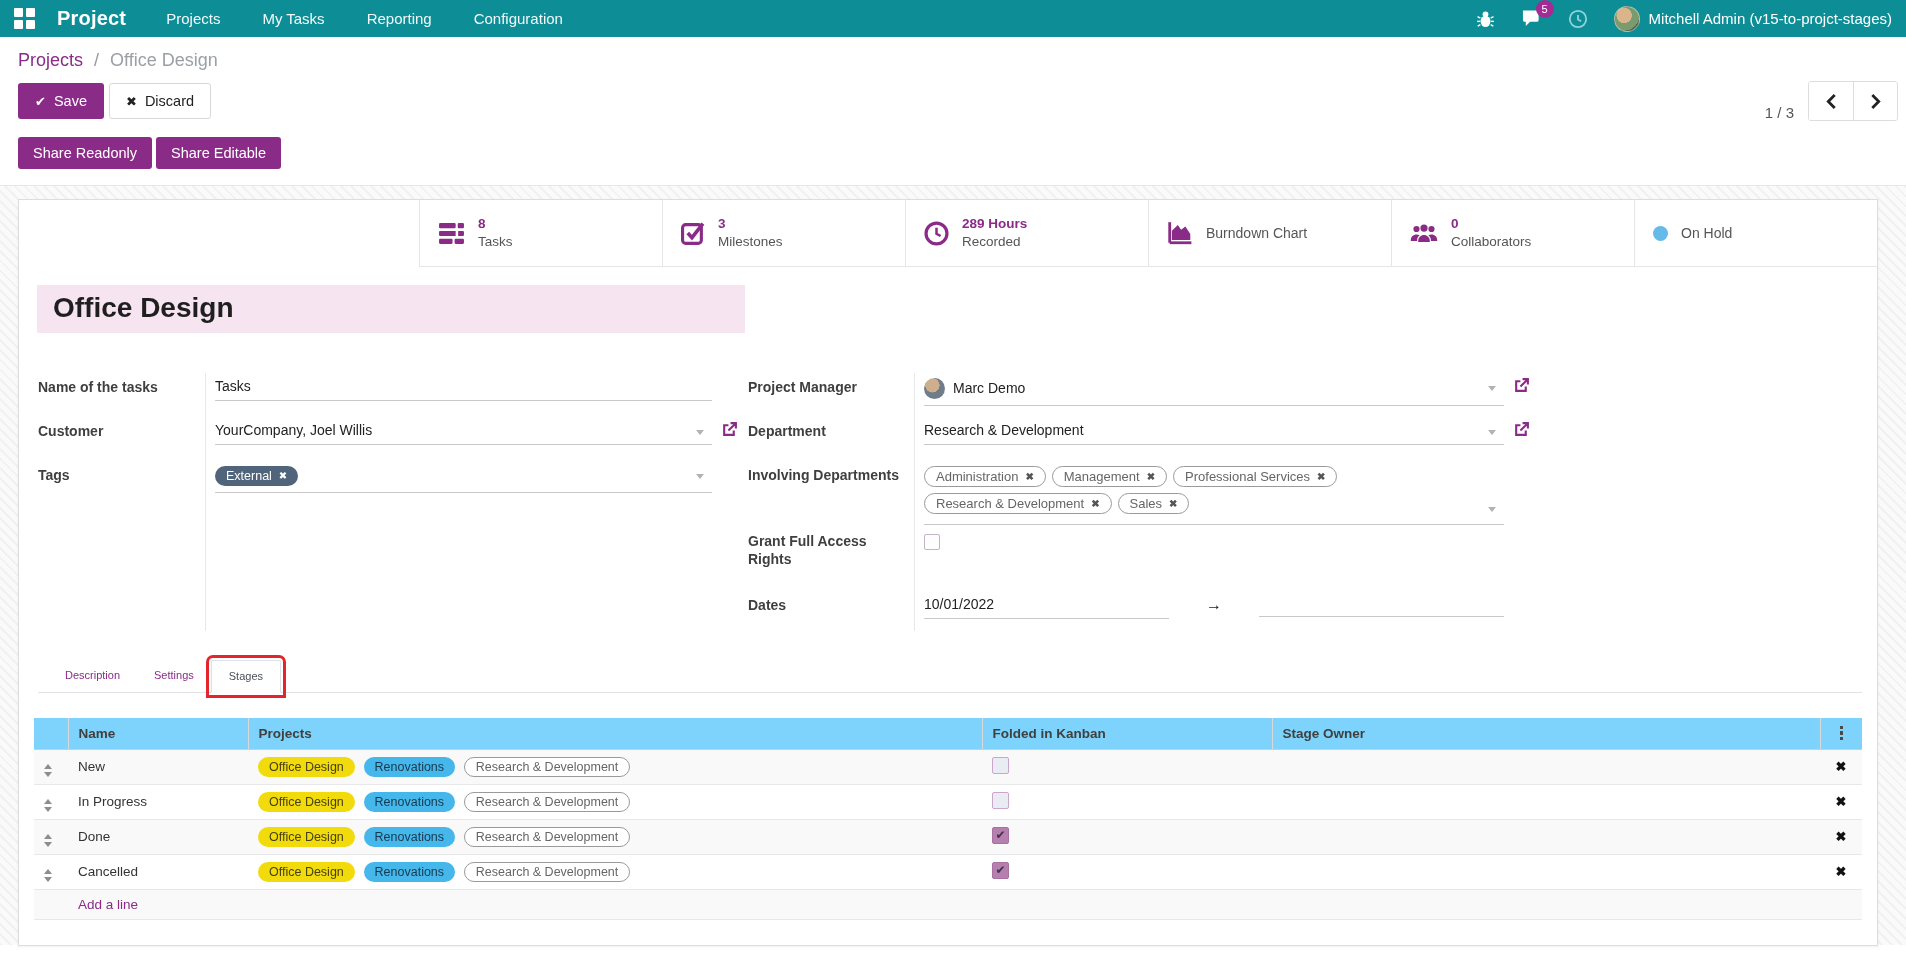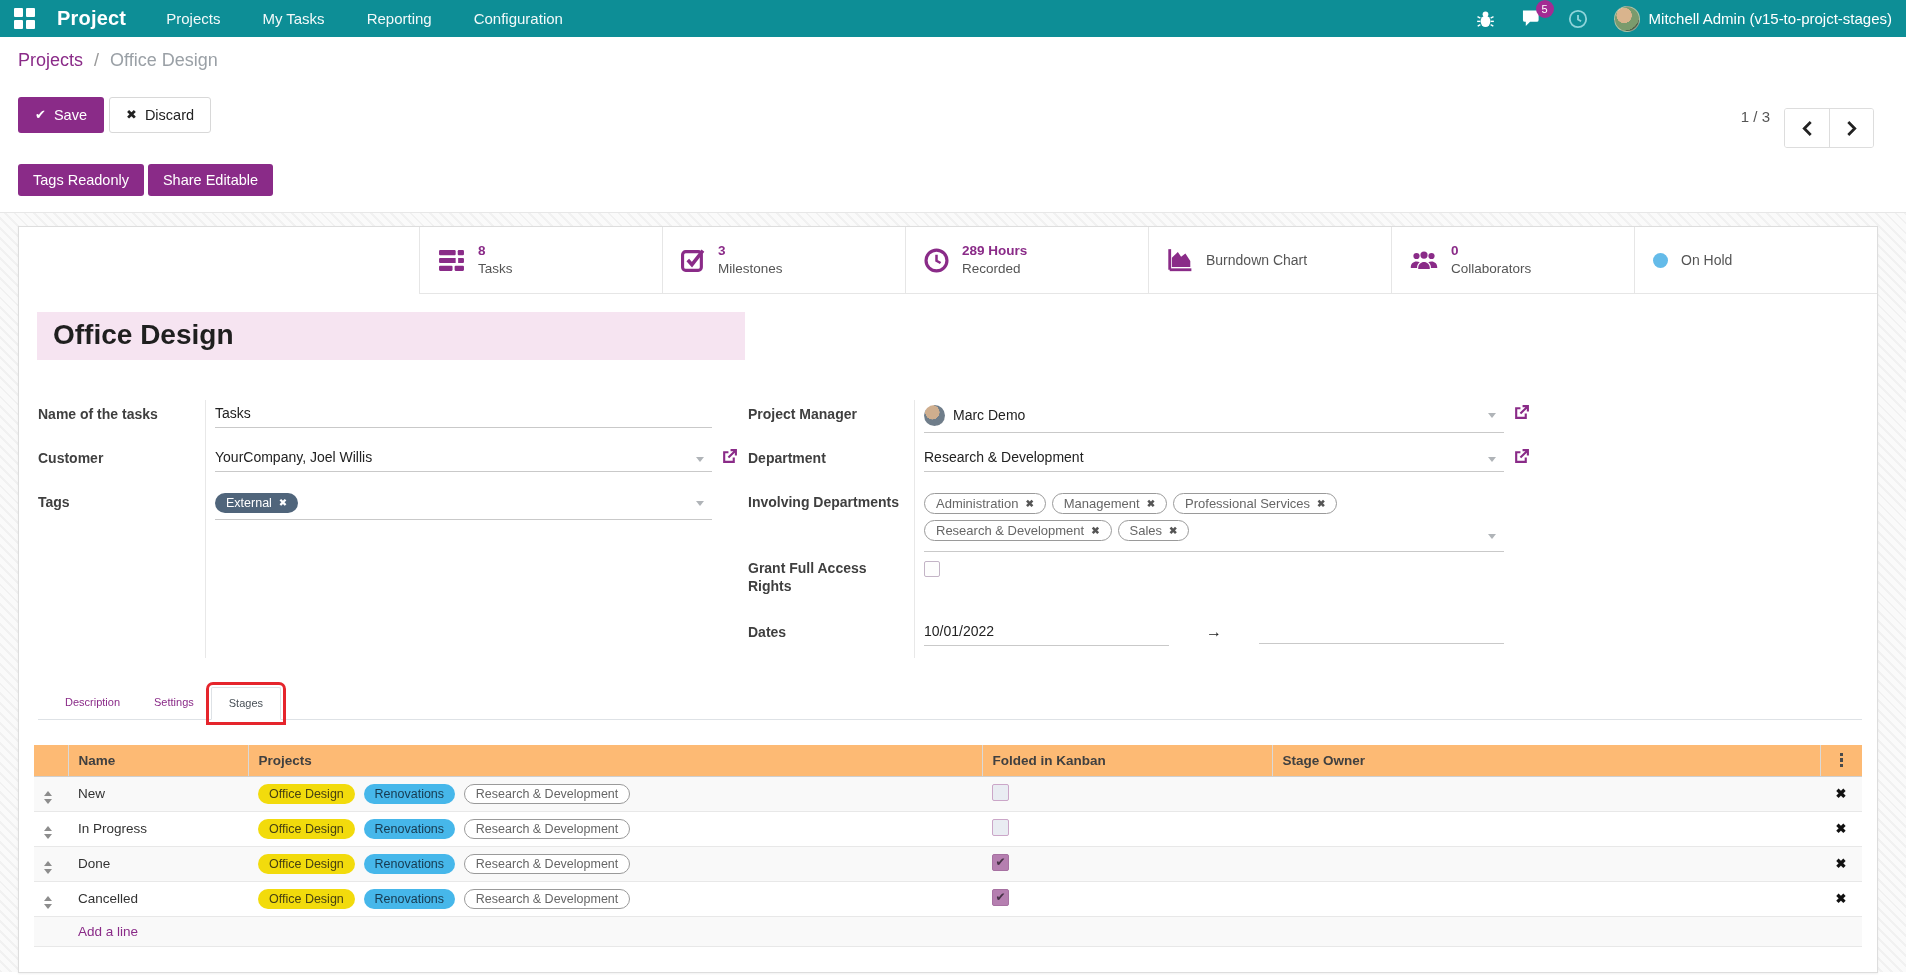--- a/index.html
+++ b/index.html
@@ -25,31 +25,31 @@
   .app-name{font-size:20px;font-weight:bold;margin-right:40px;letter-spacing:.2px;}
   .nav-menu{display:flex;gap:42px;font-size:15px;}
   .nav-menu .nav-item{color:rgba(255,255,255,.95);cursor:pointer;}
   .nav-right{margin-left:auto;display:flex;align-items:center;gap:26px;font-size:15px;}
   .systray-icon{position:relative;display:flex;align-items:center;cursor:pointer;}
   .badge{position:absolute;top:-9px;right:-12px;background:var(--badge-magenta);color:#fff;font-size:11px;min-width:18px;height:18px;border-radius:9px;display:flex;align-items:center;justify-content:center;padding:0 4px;}
   .avatar{width:26px;height:26px;border-radius:50%;background:radial-gradient(circle at 38% 35%,#d9b48d 0 35%,#7a9b6d 36% 70%,#51634a 71%);border:1px solid rgba(255,255,255,.4);}
   .user-menu{display:flex;align-items:center;gap:9px;cursor:pointer;}
 
   
-  .control-panel{padding:13px 32px 16px 18px;background:#fff;}
+  .control-panel{padding:13px 8px 16px 18px;background:#fff;}
   .breadcrumb{font-size:18px;}
   .breadcrumb .bc-parent{color:var(--accent-magenta);cursor:pointer;}
   .breadcrumb .bc-sep{color:#999;margin:0 6px;}
   .breadcrumb .bc-current{color:#9aa0a6;}
   .btn-row{display:flex;align-items:center;margin-top:10px;}
   .btn{font-size:14.5px;border:1px solid transparent;border-radius:3px;padding:9px 16px;cursor:pointer;display:inline-flex;align-items:center;gap:8px;background:#fff;}
   .btn-primary{background:var(--accent-magenta);color:#fff;}
   .btn-secondary{border-color:#d8d8d8;color:#222;}
   .btn .glyph{font-size:13px;}
-  .pager{margin-left:auto;display:flex;align-items:flex-start;gap:14px;margin-top:27px;}
+  .pager{margin-left:auto;display:flex;align-items:flex-end;gap:14px;}
   .pager-count{color:#555;font-size:15px;}
   .pager-btns{display:flex;border:1px solid #ddd;border-radius:3px;overflow:hidden;}
   .pager-btn{width:44px;height:38px;display:flex;align-items:center;justify-content:center;background:#fff;cursor:pointer;}
   .pager-btn + .pager-btn{border-left:1px solid #ddd;}
   .share-row{margin-top:16px;display:flex;gap:4px;}
   .share-row .btn{padding:7px 14px;}
 
   
   .view-bg{height:760px;background:
      repeating-linear-gradient(45deg,#f1f1f1 0 2px,#fafafa 2px 7px);
@@ -102,21 +102,21 @@
   .tab.annotated{outline:3px solid var(--annotation-red);outline-offset:2px;}
 
   
   table.stages{width:100%;border-collapse:collapse;margin-top:25px;table-layout:fixed;font-size:13.5px;}
   table.stages col.c-handle{width:34px;}
   table.stages col.c-name{width:180px;}
   table.stages col.c-projects{width:734px;}
   table.stages col.c-folded{width:290px;}
   table.stages col.c-owner{width:auto;}
   table.stages col.c-del{width:42px;}
-  table.stages th{background:#fdba74;border-bottom:1px solid #cfcfcf;border-right:1px solid #d9d9d9;text-align:left;font-weight:bold;color:#404040;padding:8px 10px;cursor:pointer;}
+  table.stages th{background:#7dd3fc;border-bottom:1px solid #cfcfcf;border-right:1px solid #d9d9d9;text-align:left;font-weight:bold;color:#404040;padding:8px 10px;cursor:pointer;}
   table.stages th:last-child{border-right:none;}
   table.stages td{padding:7px 10px;border-bottom:1px solid #e8e8e8;vertical-align:middle;}
   table.stages tbody tr:nth-child(odd) td{background:#f9f9f9;}
   .handle{display:inline-flex;flex-direction:column;gap:3px;align-items:center;cursor:grab;}
   .tri-up{width:0;height:0;border-left:4.5px solid transparent;border-right:4.5px solid transparent;border-bottom:5.5px solid #8d8d8d;}
   .tri-down{width:0;height:0;border-left:4.5px solid transparent;border-right:4.5px solid transparent;border-top:5.5px solid #8d8d8d;}
   .pill{display:inline-flex;align-items:center;border-radius:11px;padding:3px 11px;font-size:12.5px;margin-right:5px;cursor:pointer;}
   .pill-yellow{background:var(--tag-yellow);color:#474112;}
   .pill-blue{background:var(--tag-blue);color:#17394e;}
   .pill-outline{background:#fff;border:1px solid #9a9a9a;color:#666;padding:2px 11px;}
@@ -208,21 +208,21 @@
         </span>
         <span class="pager-btn">
           <svg width="11" height="15" viewBox="0 0 10 14">
               <path d="M2 1 L8 7 L2 13" stroke="#222" stroke-width="2.6" fill="none"></path>
             </svg>
         </span>
       </span>
     </div>
   </div>
   <div class="share-row">
-    <button class="btn btn-primary">Tags Readonly</button>
+    <button class="btn btn-primary">Share Readonly</button>
     <button class="btn btn-primary">Share Editable</button>
   </div>
 </div>
 
 <div class="view-bg">
   <div class="sheet">
 
     <div class="statbar">
       <div class="stat-btn">
         <svg width="27" height="23" viewBox="0 0 26 22" fill="var(--accent-magenta)">

